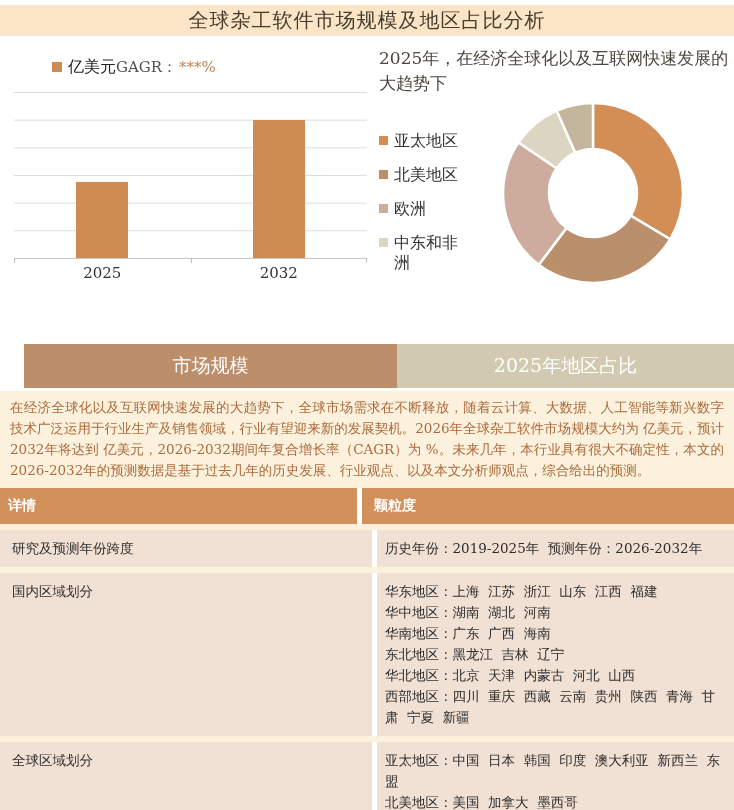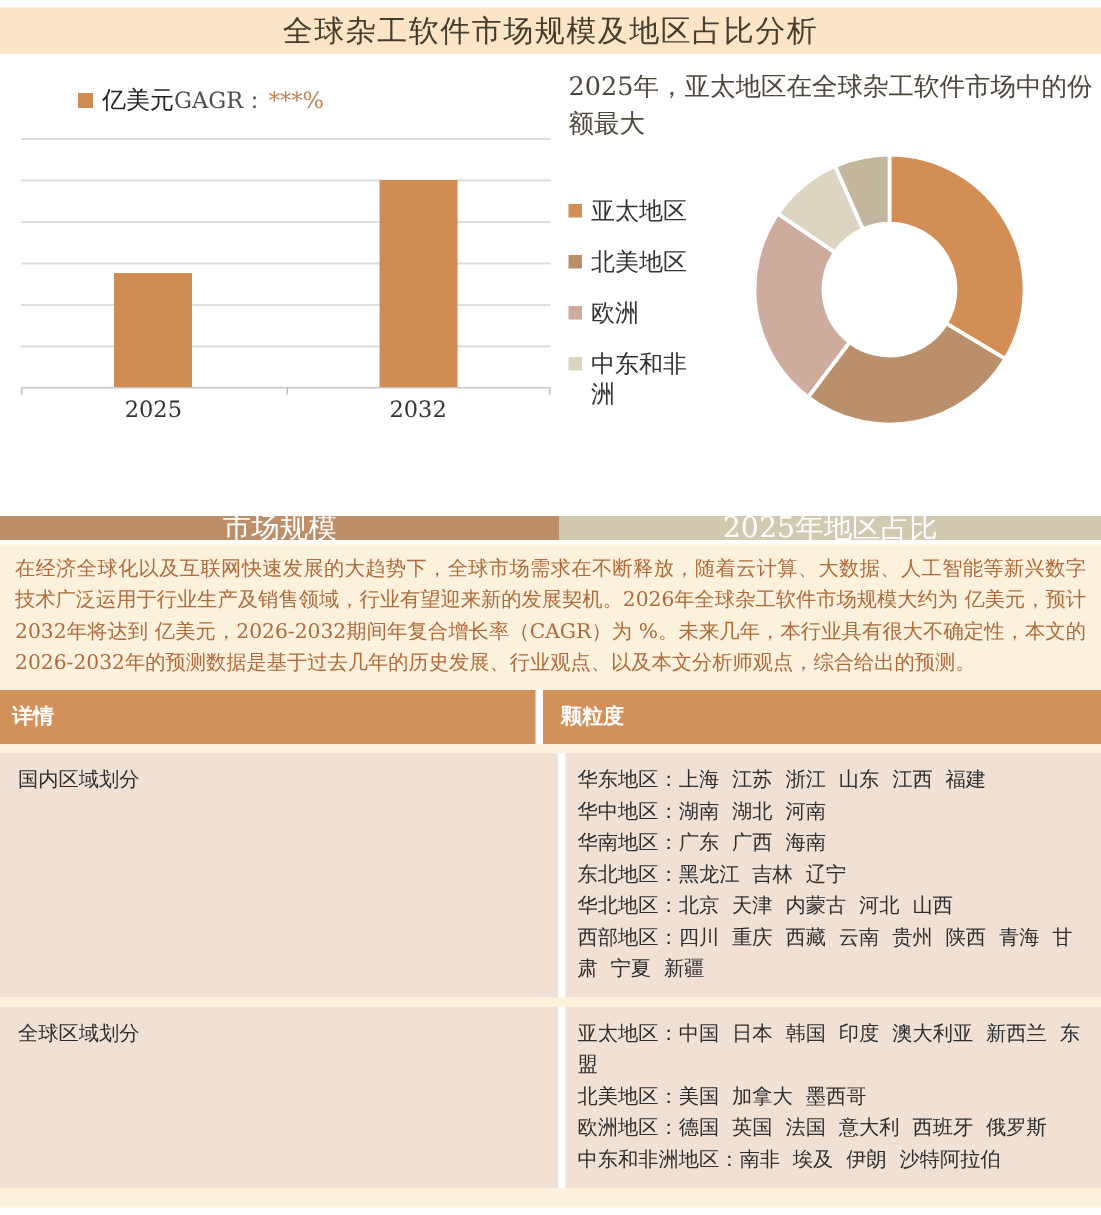--- a/index.html
+++ b/index.html
@@ -32,21 +32,21 @@
   .pie-panel{flex:1;box-sizing:border-box;padding:10px 2px 0 6px;}
   .pie-title{font-size:17px;line-height:1.45;color:#4D463C;}
   .pie-body{display:flex;margin-top:0;}
   .pie-legend{width:118px;margin-top:36px;flex:none;}
   .pl-item{display:flex;align-items:flex-start;margin-bottom:13px;}
   .pl-swatch{width:9px;height:9px;margin-top:5px;flex:none;}
   .pl-label{font-size:16px;color:#333;margin-left:6px;max-width:78px;line-height:1.3;}
   .donut-wrap{margin-top:2px;}
 
   
-  .tabs-row{display:flex;height:16px;}
+  .tabs-row{display:flex;height:44px;padding-left:24px;}
   .tab{display:flex;align-items:center;justify-content:center;color:#fff;font-size:19px;}
   .tab-left{width:373px;background:#BC8E6A;}
   .tab-right{flex:1;background:#D2CAB0;}
 
   
   .intro{background:#FBF1DC;margin-top:3px;padding:6px 10px 2px;}
   .intro p{margin:0;font-size:13.5px;line-height:21px;color:#AE6A3C;text-align:justify;}
   .intro h2{margin:3px 0 0;text-align:center;font-size:15px;font-weight:bold;color:#141414;}
 
   
@@ -88,21 +88,21 @@
         <span class="tick t1"></span>
         <span class="tick t2"></span>
       </div>
       <div class="xlabels">
         <div>2025</div>
         <div>2032</div>
       </div>
     </div>
 
     <div class="pie-panel">
-      <div class="pie-title">2025年，亚太地区在全球杂工软件市场中的份额最大</div>
+      <div class="pie-title">2025年，在经济全球化以及互联网快速发展的大趋势下</div>
       <div class="pie-body">
         <div class="pie-legend">
           <div class="pl-item">
             <span class="pl-swatch" style="background: rgb(210, 142, 85);"></span>
             <span class="pl-label">亚太地区</span>
           </div>
           <div class="pl-item">
             <span class="pl-swatch" style="background: rgb(186, 143, 108);"></span>
             <span class="pl-label">北美地区</span>
           </div>
@@ -136,20 +136,24 @@
   <div class="intro">
     <p>在经济全球化以及互联网快速发展的大趋势下，全球市场需求在不断释放，随着云计算、大数据、人工智能等新兴数字技术广泛运用于行业生产及销售领域，行业有望迎来新的发展契机。2026年全球杂工软件市场规模大约为 亿美元，预计2032年将达到 亿美元，2026-2032期间年复合增长率（CAGR）为 %。未来几年，本行业具有很大不确定性，本文的2026-2032年的预测数据是基于过去几年的历史发展、行业观点、以及本文分析师观点，综合给出的预测。</p>
   </div>
 
   <div class="gtable">
     <div class="t-row t-head">
       <div class="cell cell-r">详情</div>
       <div class="cell cell-l">颗粒度</div>
     </div>
 
+    <div class="t-row t-body">
+      <div class="cell cell-l">研究及预测年份跨度</div>
+      <div class="cell cell-r">历史年份：2019-2025年  预测年份：2026-2032年</div>
+    </div>
 
     <div class="t-row t-body">
       <div class="cell cell-l">国内区域划分</div>
       <div class="cell cell-r">华东地区：上海  江苏  浙江  山东  江西  福建
 华中地区：湖南  湖北  河南
 华南地区：广东  广西  海南
 东北地区：黑龙江  吉林  辽宁
 华北地区：北京  天津  内蒙古  河北  山西
 西部地区：四川  重庆  西藏  云南  贵州  陕西  青海  甘肃  宁夏  新疆</div>
     </div>

